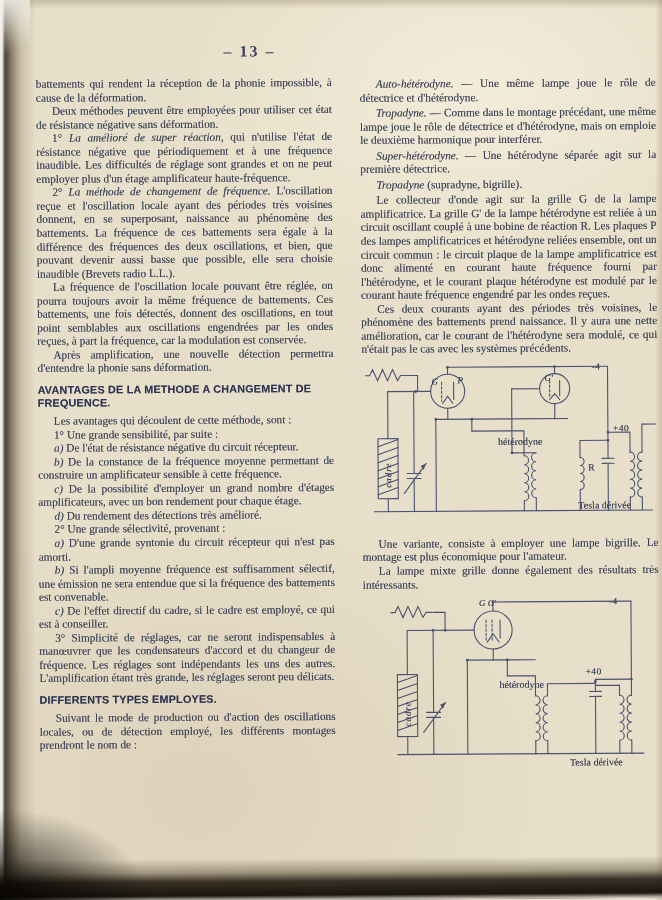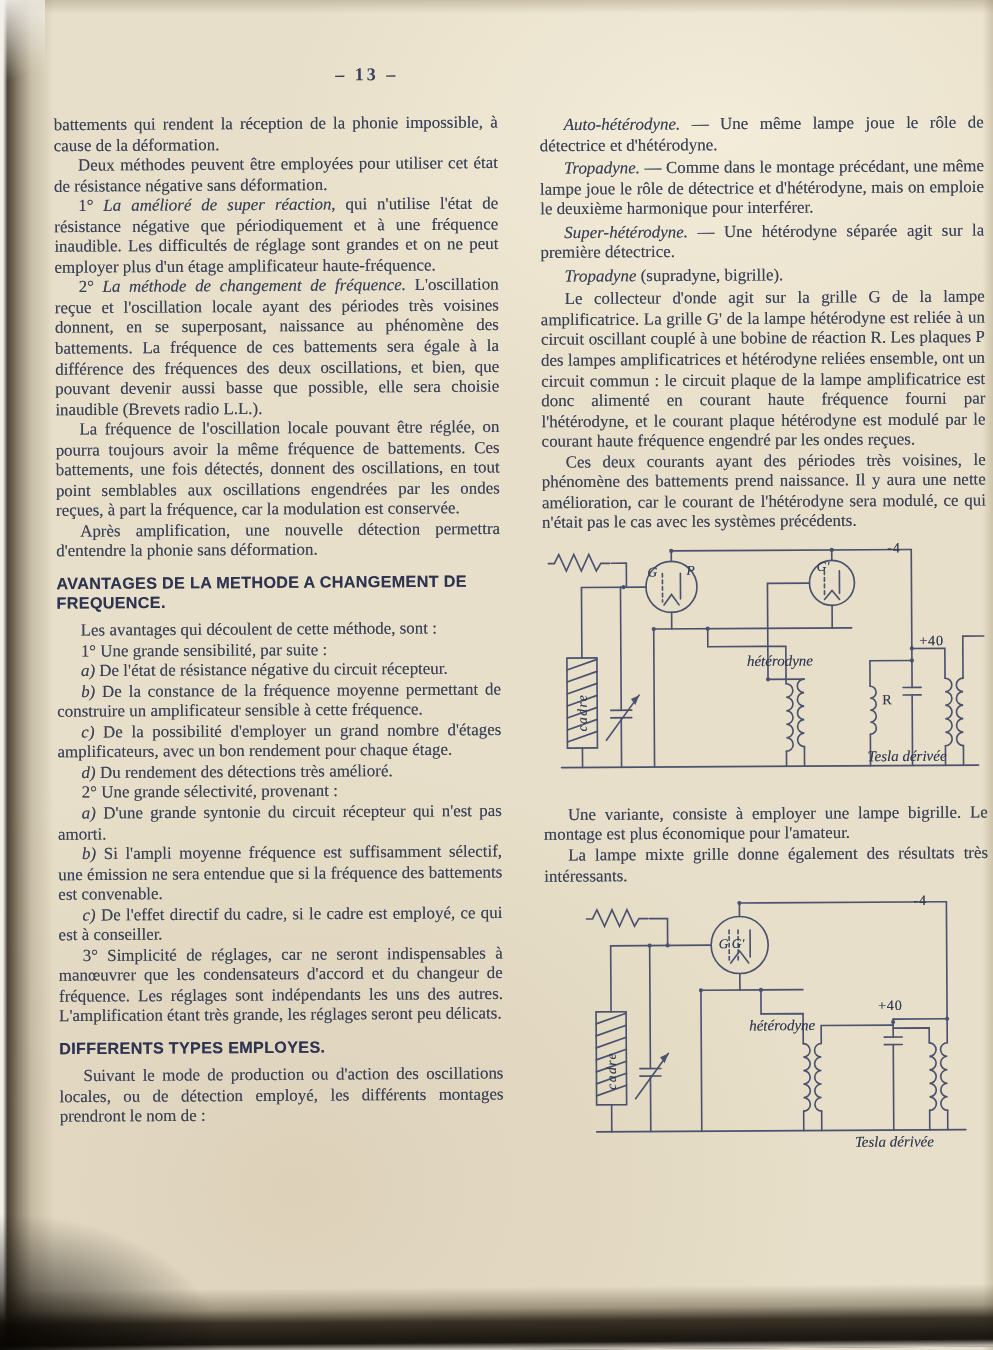--- a/index.html
+++ b/index.html
@@ -21,40 +21,40 @@
     transform:rotate(-.4deg);
     background:
       linear-gradient(to top,rgba(232,228,218,.9) 0,rgba(232,228,218,0) 5px),
       linear-gradient(to top,rgba(16,12,7,.94) 7px,rgba(28,21,11,.86) 19px,rgba(60,48,26,.4) 28px,rgba(0,0,0,0) 42px);}
   .corner-blob{position:absolute;left:0;bottom:0;width:150px;height:92px;z-index:7;pointer-events:none;
     background:radial-gradient(ellipse at 0 100%,rgba(8,6,3,.95) 0,rgba(8,6,3,0) 70%);}
   .corner-light{position:absolute;left:0;top:0;width:30px;height:64px;z-index:8;pointer-events:none;
     background:linear-gradient(160deg,rgba(243,241,235,.95) 0,rgba(243,241,235,0) 75%);}
 
   .content{position:absolute;inset:0;transform:rotate(-.35deg);z-index:2;}
-  .page-number{position:absolute;left:226px;top:42px;font-size:12px;font-weight:bold;letter-spacing:2px;color:#39415c;}
+  .page-number{position:absolute;left:226px;top:42px;font-size:16px;font-weight:bold;letter-spacing:2px;color:#39415c;}
 
   .col{position:absolute;top:76px;width:296px;font-size:11.3px;line-height:13.55px;
        text-align:justify;text-shadow:0 0 .4px rgba(57,65,92,.55);}
   .col-left{left:38px;}
   .col-right{left:362px;}
 
   p.para{margin:0;text-indent:16px;}
   p.para.noindent{text-indent:0;}
   p.para.def{margin:2px 0;}
   p.para.heading{font-family:"Liberation Sans",sans-serif;font-weight:bold;font-size:10.8px;
        line-height:13px;letter-spacing:.2px;color:#2d3350;text-indent:0;text-align:left;margin:8px 0 5px;}
   .it{font-style:italic;}
 
   .diagram{position:relative;margin:5px 0 8px 0;}
   .diagram-1{width:296px;height:168px;}
   .diagram-2{width:268px;height:182px;margin-left:24px;margin-top:5px;}
   .diagram svg{position:absolute;left:0;top:0;}
   .dlabel{position:absolute;font-family:"Liberation Serif",serif;color:#323950;font-size:9.5px;white-space:nowrap;}
-  .dlabel.script{font-style:italic;font-size:10px;}
+  .dlabel.script{font-size:10px;}
   .dlabel.volt{font-size:9.5px;letter-spacing:.5px;}
   .dlabel.tube{font-size:9px;font-style:italic;}
   .dlabel.cadre{font-style:italic;font-size:9px;letter-spacing:1px;transform:rotate(-90deg);transform-origin:0 0;}
 </style>
 </head>
 <body>
 
 <div class="scan-page">
   <div class="content">
 
@@ -251,21 +251,21 @@
               <circle cx="58" cy="34" r="1.4"></circle>
                 <circle cx="46" cy="34" r="1.4"></circle>
               <circle cx="208" cy="86" r="1.4"></circle>
                 <circle cx="244" cy="84" r="1.4"></circle>
               <circle cx="120" cy="64" r="1.4"></circle>
                 <circle cx="80" cy="64" r="1.4"></circle>
               <circle cx="106" cy="6" r="1.4"></circle>
             </g>
           </g>
         </svg>
-        <span class="dlabel tube" style="left:92px;top:27px">G G'</span>
+        <span class="dlabel tube" style="left:92px;top:1px">G G'</span>
         <span class="dlabel volt" style="left:222px;top:0">-4</span>
         <span class="dlabel volt" style="left:198px;top:70px">+40</span>
         <span class="dlabel cadre" style="left:14px;top:130px">cadre</span>
         <span class="dlabel script" style="left:112px;top:82px">hétérodyne</span>
         <span class="dlabel script" style="left:182px;top:160px">Tesla dérivée</span>
       </div>
     </div>
   </div>
 
   <div class="shadow-left"></div>

